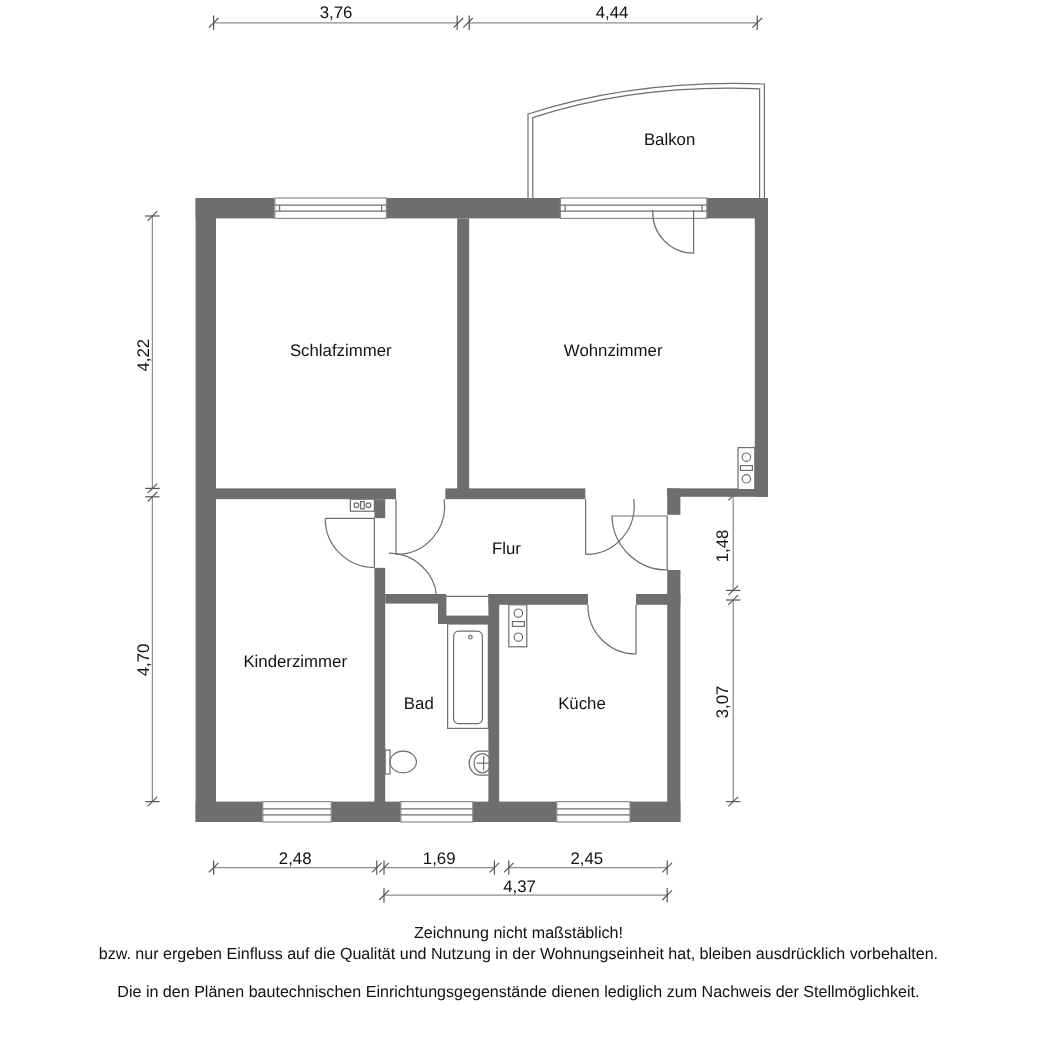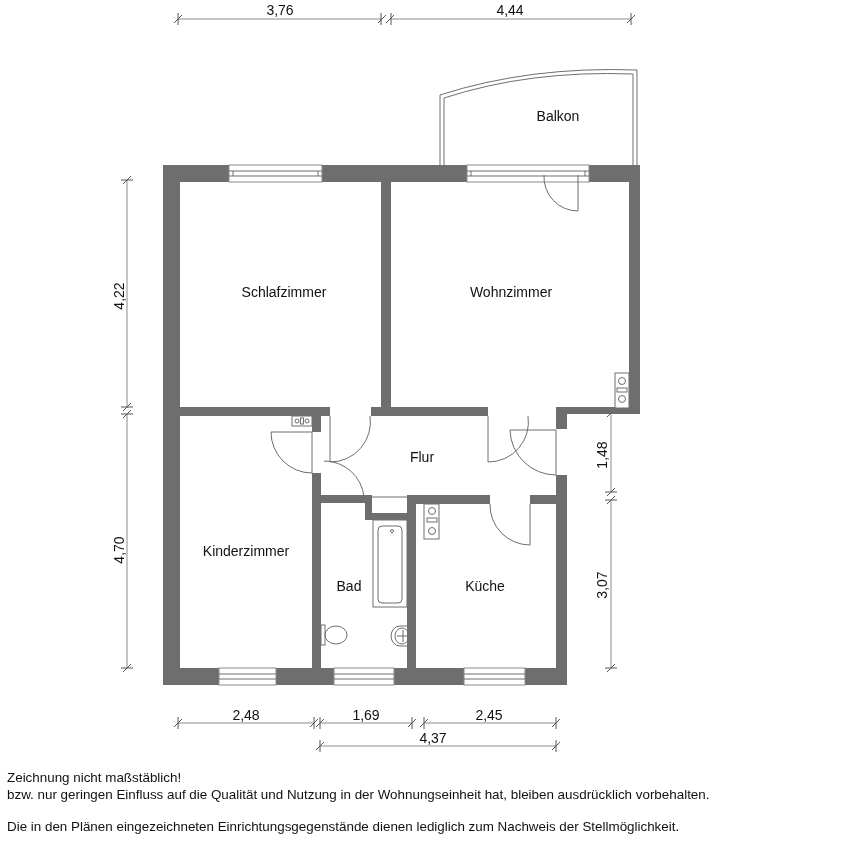--- a/index.html
+++ b/index.html
@@ -6,21 +6,21 @@
   body { width: 864px; height: 864px; position: relative; overflow: hidden; font-family: "Liberation Sans", sans-serif; }
   #plan { position: absolute; left: 0; top: 0; width: 864px; height: 864px; }
   .wall { fill: #6e6e6e; }
   .thin { fill: none; stroke: #6e6e6e; stroke-width: 1; }
   .fix { fill: #ffffff; stroke: #6e6e6e; stroke-width: 1; }
   .win { fill: #ffffff; stroke: #8a8a8a; stroke-width: 1; }
   .dim-line { stroke: #8c8c8c; stroke-width: 1; fill: none; }
   .tick { stroke: #555555; stroke-width: 1; }
   .room-label { font-family: "Liberation Sans", sans-serif; font-size: 14px; fill: #111111; }
   .dim-label { font-family: "Liberation Sans", sans-serif; font-size: 14px; fill: #111111; }
-  .notes { position: absolute; left: 7px; top: 770px; width: 850px; font-family: "Liberation Sans", sans-serif; font-size: 13.4px; line-height: 16.5px; color: #111111; }
+  .notes { position: absolute; left: 7px; top: 770px; width: 850px; font-family: "Liberation Sans", sans-serif; font-size: 13.4px; line-height: 16.5px; color: #111111; text-align: center; }
   .notes p { margin: 0; }
   .notes .gap { height: 16px; }
 </style>
 </head>
 <body>
 
 <svg id="plan" viewBox="0 0 864 864" xmlns="http://www.w3.org/2000/svg">
 
   <g>
     <line class="dim-line" x1="178" y1="19" x2="382" y2="19"></line>
@@ -223,16 +223,16 @@
   <text class="room-label" x="284" y="297" text-anchor="middle">Schlafzimmer</text>
   <text class="room-label" x="511" y="297" text-anchor="middle">Wohnzimmer</text>
   <text class="room-label" x="422" y="462" text-anchor="middle">Flur</text>
   <text class="room-label" x="246" y="556" text-anchor="middle">Kinderzimmer</text>
   <text class="room-label" x="349" y="591" text-anchor="middle">Bad</text>
   <text class="room-label" x="485" y="591" text-anchor="middle">Küche</text>
 </svg>
 
 <div class="notes">
   <p>Zeichnung nicht maßstäblich!</p>
-  <p>bzw. nur geringen Einfluss auf die Qualität und Nutzung in der Wohnungseinheit hat, bleiben ausdrücklich vorbehalten.</p>
+  <p>bzw. nur ergeben Einfluss auf die Qualität und Nutzung in der Wohnungseinheit hat, bleiben ausdrücklich vorbehalten.</p>
   <div class="gap"></div>
-  <p>Die in den Plänen eingezeichneten Einrichtungsgegenstände dienen lediglich zum Nachweis der Stellmöglichkeit.</p>
+  <p>Die in den Plänen bautechnischen Einrichtungsgegenstände dienen lediglich zum Nachweis der Stellmöglichkeit.</p>
 </div>
 
 </body></html>

